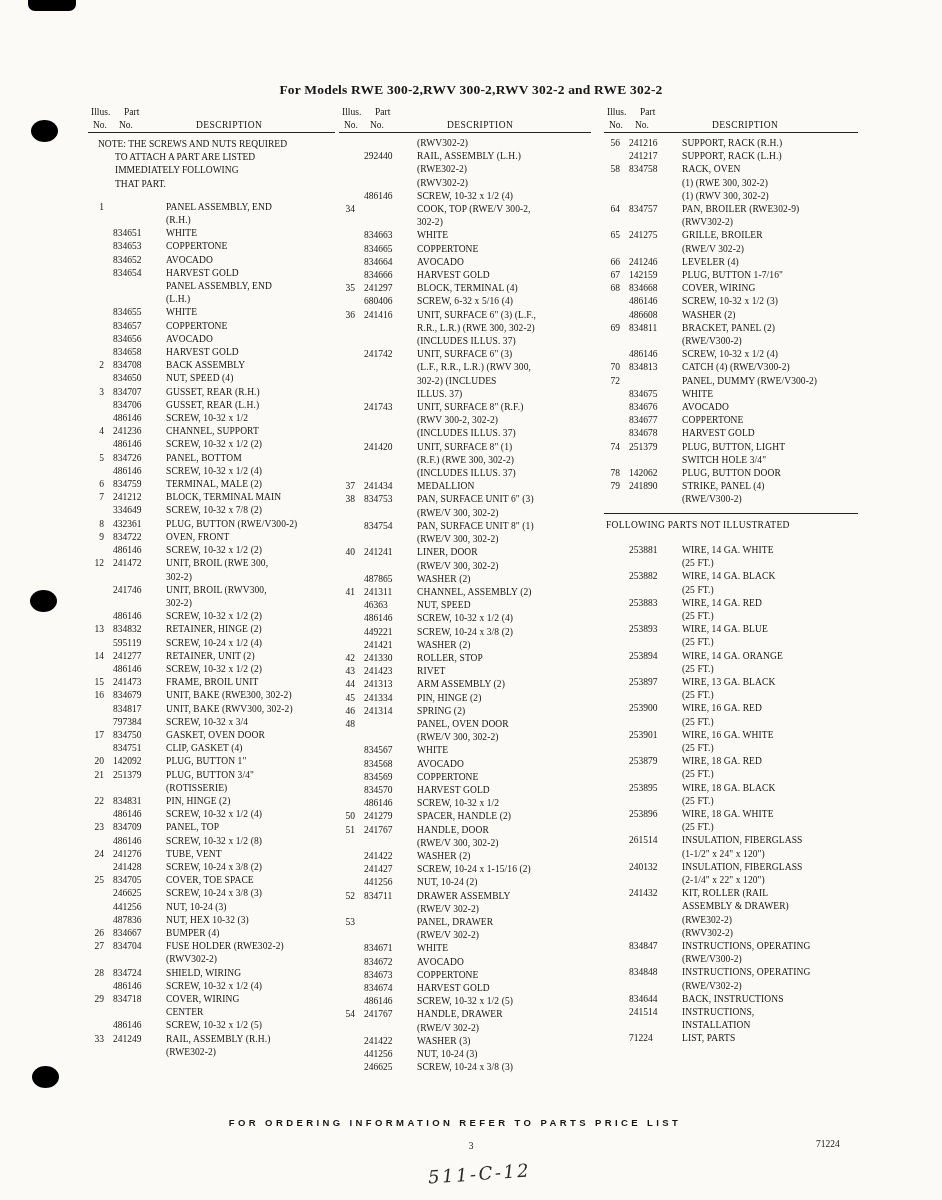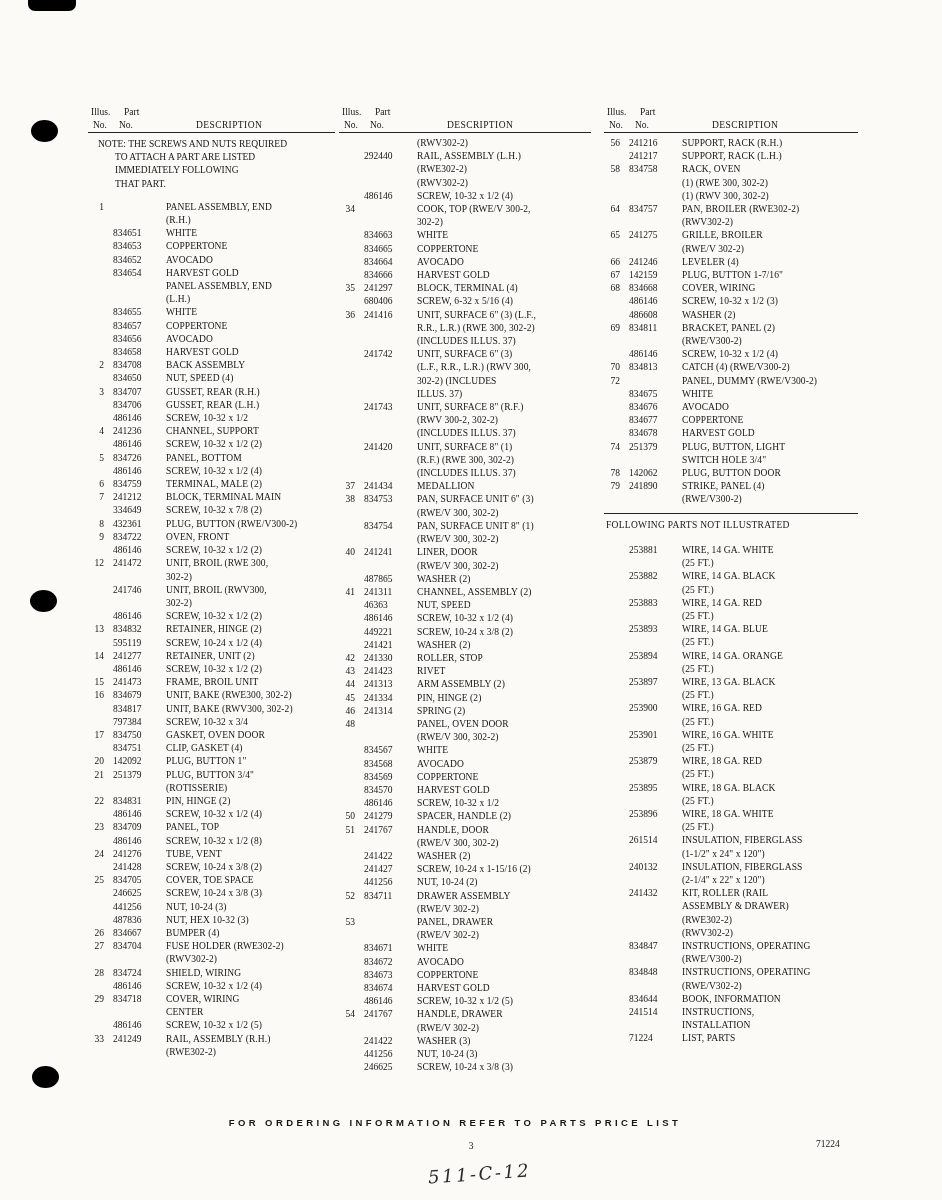--- a/index.html
+++ b/index.html
@@ -72,20 +72,21 @@
 </head>
 <body>
 
 <div class="page">
 
   <div class="corner-mark"></div>
   <div class="hole hole-1"></div>
   <div class="hole hole-2"></div>
   <div class="hole hole-3"></div>
 
+  <div class="subtitle">For Models RWE 300-2,RWV 300-2,RWV 302-2 and RWE 302-2</div>
 
   <div class="columns">
 
     <div class="col col-1">
       <div class="col-header">
         <div class="h1">
           <span class="h-illus">Illus.</span>
           <span class="h-part">Part</span>
         </div>
         <div class="h2">
@@ -834,21 +835,21 @@
             <span class="c-d">(1) (RWE 300, 302-2)</span>
           </div>
           <div class="row">
             <span class="c-i"></span>
             <span class="c-p"></span>
             <span class="c-d">(1) (RWV 300, 302-2)</span>
           </div>
           <div class="row">
             <span class="c-i">64</span>
             <span class="c-p">834757</span>
-            <span class="c-d">PAN, BROILER (RWE302-2)</span>
+            <span class="c-d">PAN, BROILER (RWE302-9)</span>
           </div>
           <div class="row">
             <span class="c-i"></span>
             <span class="c-p"></span>
             <span class="c-d">(RWV302-2)</span>
           </div>
           <div class="row">
             <span class="c-i">65</span>
             <span class="c-p">241275</span>
             <span class="c-d">GRILLE, BROILER</span>
@@ -1121,21 +1122,21 @@
             <span class="c-d">INSTRUCTIONS, OPERATING</span>
           </div>
           <div class="row">
             <span class="c-i"></span>
             <span class="c-p"></span>
             <span class="c-d">(RWE/V302-2)</span>
           </div>
           <div class="row">
             <span class="c-i"></span>
             <span class="c-p">834644</span>
-            <span class="c-d">BOOK, INFORMATION</span>
+            <span class="c-d">BACK, INSTRUCTIONS</span>
           </div>
           <div class="row">
             <span class="c-i"></span>
             <span class="c-p">241514</span>
             <span class="c-d">INSTRUCTIONS,</span>
           </div>
           <div class="row">
             <span class="c-i"></span>
             <span class="c-p"></span>
             <span class="c-d">INSTALLATION</span>

